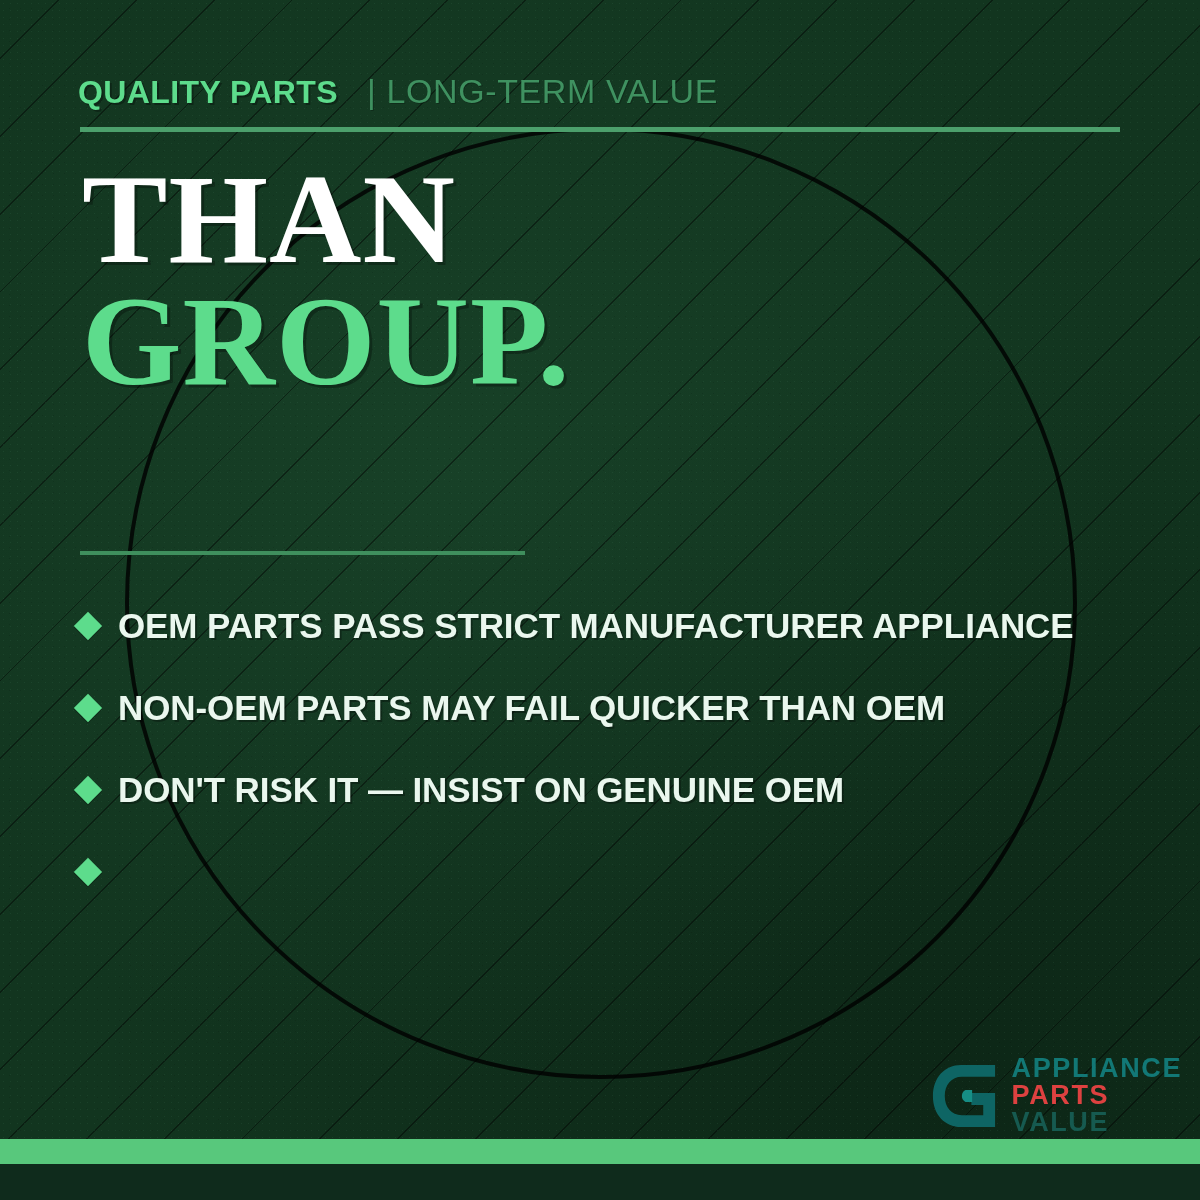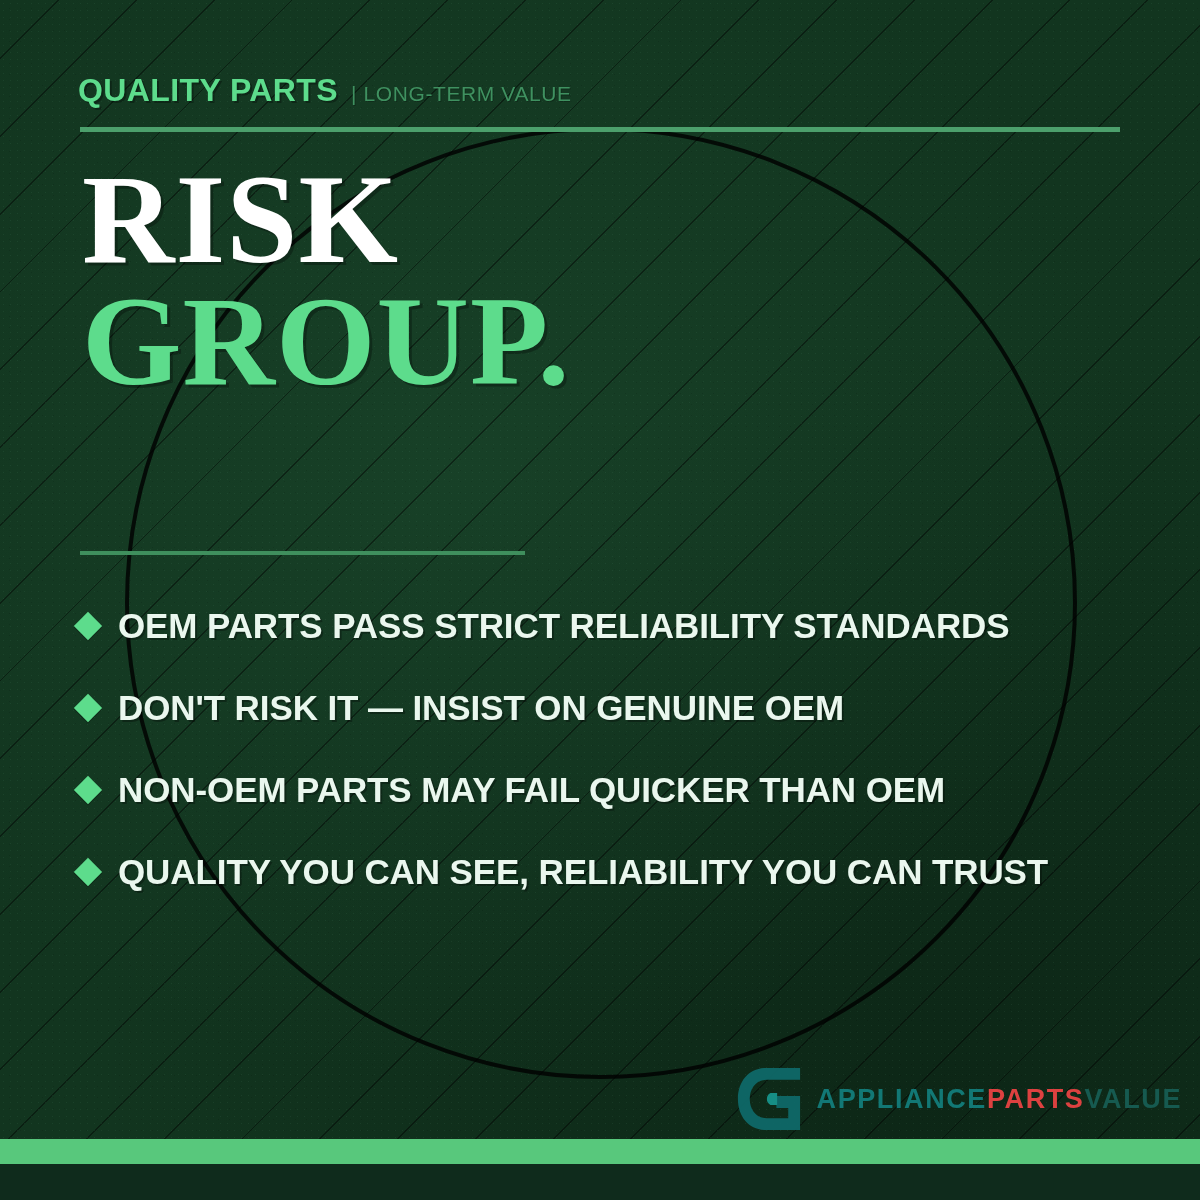--- a/index.html
+++ b/index.html
@@ -79,25 +79,26 @@
     white-space: nowrap;
   }
   .eyebrow-main {
     font-size: 32px;
     font-weight: bold;
     letter-spacing: 0.4px;
     color: #5ddc8c;
     text-shadow: 2px 2px 0 rgba(0,0,0,0.30);
   }
   .eyebrow-sub {
-    font-size: 21px;
+    font-size: 34px;
     font-weight: normal;
     letter-spacing: 0.6px;
     color: #3f9160;
     text-shadow: 1px 1px 0 rgba(0,0,0,0.22);
+    margin-left: 16px;
   }
 
   .rule-top {
     position: absolute;
     left: 80px;
     top: 127px;
     width: 1040px;
     height: 5px;
     background: #4ca06c;
   }
@@ -174,21 +175,21 @@
     gap: 11px;
     opacity: 0.92;
   }
   .logo-mark {
     width: 74px;
     height: 74px;
     flex: 0 0 auto;
   }
   .logo-words {
     display: flex;
-    flex-direction: row;
+    flex-direction: column;
     line-height: 1.0;
     font-weight: bold;
     letter-spacing: 1.6px;
   }
   .logo-words span {
     font-size: 27px;
     color: #0d6b6b;
   }
   .logo-words .w1 { color: #137f7e; }
   .logo-words .w2 { color: #ef4444; }
@@ -217,46 +218,45 @@
   <div class="content">
 
     <div class="eyebrow">
       <span class="eyebrow-main">QUALITY PARTS</span>
       <span class="eyebrow-sub">| LONG-TERM VALUE</span>
     </div>
 
     <div class="rule-top"></div>
 
     <div class="headline">
-      <span class="l1">RISK</span>
+      <span class="l1">THAN</span>
       <span class="l3">GROUP.</span>
     </div>
 
     <div class="rule-mid"></div>
 
     <div class="bullets">
 
       <div class="bullet">
         <span class="bullet-marker"></span>
-        <span class="bullet-text">OEM PARTS PASS STRICT RELIABILITY STANDARDS</span>
+        <span class="bullet-text">OEM PARTS PASS STRICT MANUFACTURER APPLIANCE</span>
+      </div>
+
+      <div class="bullet">
+        <span class="bullet-marker"></span>
+        <span class="bullet-text">NON-OEM PARTS MAY FAIL QUICKER THAN OEM</span>
       </div>
 
       <div class="bullet">
         <span class="bullet-marker"></span>
         <span class="bullet-text">DON'T RISK IT — INSIST ON GENUINE OEM</span>
       </div>
 
       <div class="bullet">
         <span class="bullet-marker"></span>
-        <span class="bullet-text">NON-OEM PARTS MAY FAIL QUICKER THAN OEM</span>
-      </div>
-
-      <div class="bullet">
-        <span class="bullet-marker"></span>
-        <span class="bullet-text">QUALITY YOU CAN SEE, RELIABILITY YOU CAN TRUST</span>
       </div>
 
     </div>
 
     <div class="logo">
       <svg class="logo-mark" viewBox="0 0 100 100">
         <path d="M92 8 H46 C24 8 8 25 8 50 C8 75 24 92 46 92 H92 V46 H60 V62 H76 V76 H47 C33 76 24 65 24 50 C24 35 33 24 47 24 H92 Z" fill="#0f6b6b"></path>
         <path d="M52 42 A9 9 0 0 0 52 58 L61 58 L61 42 Z" fill="#17978f"></path>
       </svg>
       <div class="logo-words">

